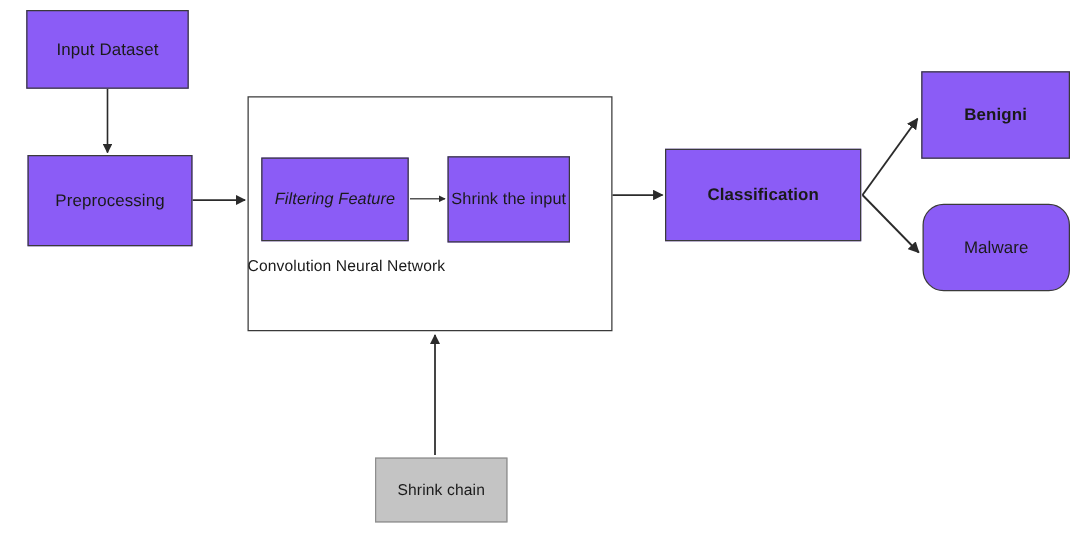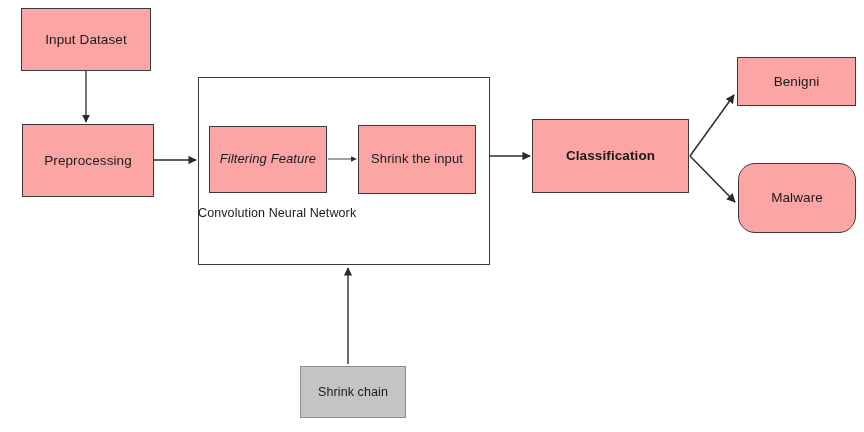--- a/index.html
+++ b/index.html
@@ -15,21 +15,21 @@
     position: relative;
     width: 864px;
     height: 432px;
     background: #ffffff;
     overflow: hidden;
   }
   .node {
     position: absolute;
     box-sizing: border-box;
     border: 1.6px solid #3a3a3a;
-    background: #fca5a5;
+    background: #8b5cf6;
     display: flex;
     align-items: center;
     justify-content: center;
     color: #1a1a1a;
     text-align: center;
     line-height: 1.15;
     letter-spacing: 0.1px;
   }
   .node.shaded {
     background: #c4c4c4;
@@ -58,24 +58,24 @@
     height: 432px;
     overflow: visible;
     pointer-events: none;
   }
 
   
   #node-input-dataset      { left: 21px;  top: 8px;   width: 130px; height: 63px;  font-size: 13.5px; }
   #node-preprocessing      { left: 22px;  top: 124px; width: 132px; height: 73px;  font-size: 13.5px; }
   #node-cnn-group          { left: 198px; top: 77px;  width: 292px; height: 188px; }
   #node-filtering-feature  { left: 209px; top: 126px; width: 118px; height: 67px;  font-size: 13px; font-style: italic; }
-  #node-shrink-input       { left: 358px; top: 125px; width: 118px; height: 69px;  font-size: 13px; }
+  #node-shrink-input       { left: 358px; top: 125px; width: 98px; height: 69px;  font-size: 13px; }
   #caption-cnn             { left: 198px; top: 206px; width: 292px; font-size: 12.5px; }
   #node-classification     { left: 532px; top: 119px; width: 157px; height: 74px;  font-size: 13.5px; font-weight: bold; }
-  #node-benigni            { left: 737px; top: 57px;  width: 119px; height: 49px;  font-size: 13.5px; }
+  #node-benigni            { left: 737px; top: 57px;  width: 119px; height: 70px;  font-size: 13.5px; font-weight: bold; }
   #node-malware            { left: 738px; top: 163px; width: 118px; height: 70px;  font-size: 13.5px; border-radius: 17px; }
   #node-blockchain         { left: 300px; top: 366px; width: 106px; height: 52px;  font-size: 12.5px; }
 </style>
 </head>
 <body>
 
 <div id="canvas">
 
   <svg class="edges" viewBox="0 0 864 432" xmlns="http://www.w3.org/2000/svg">
     <defs>

